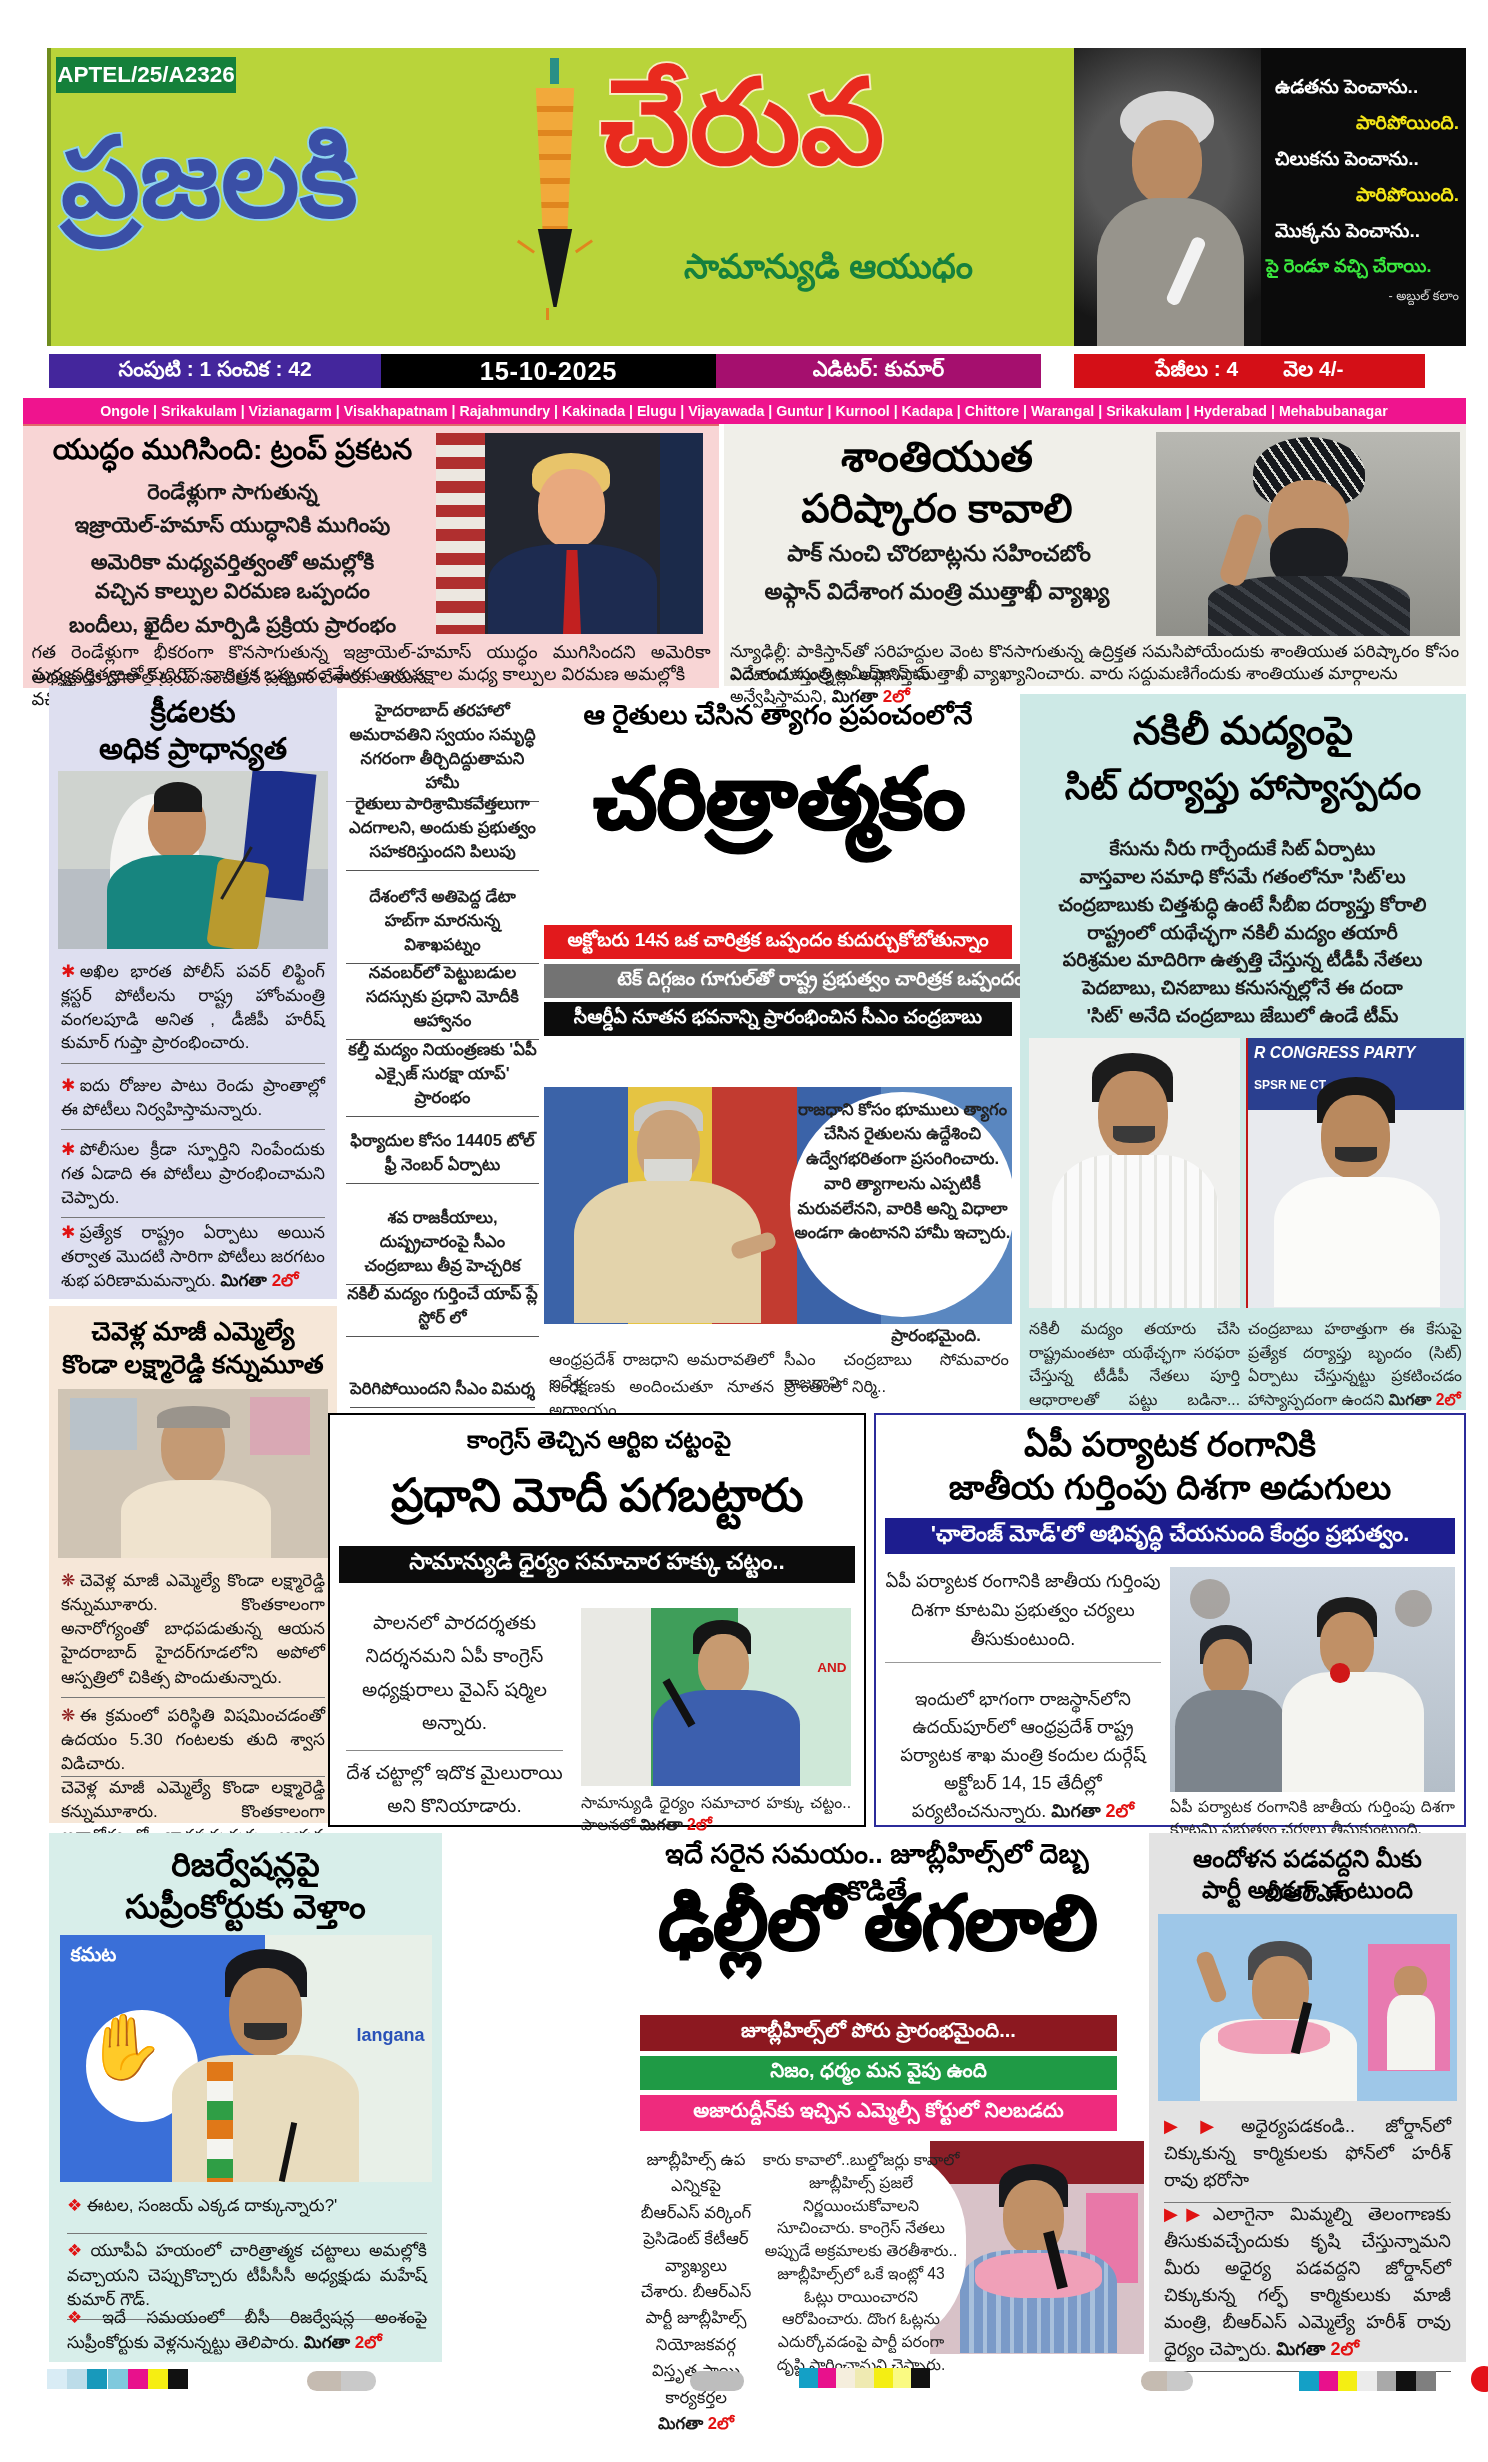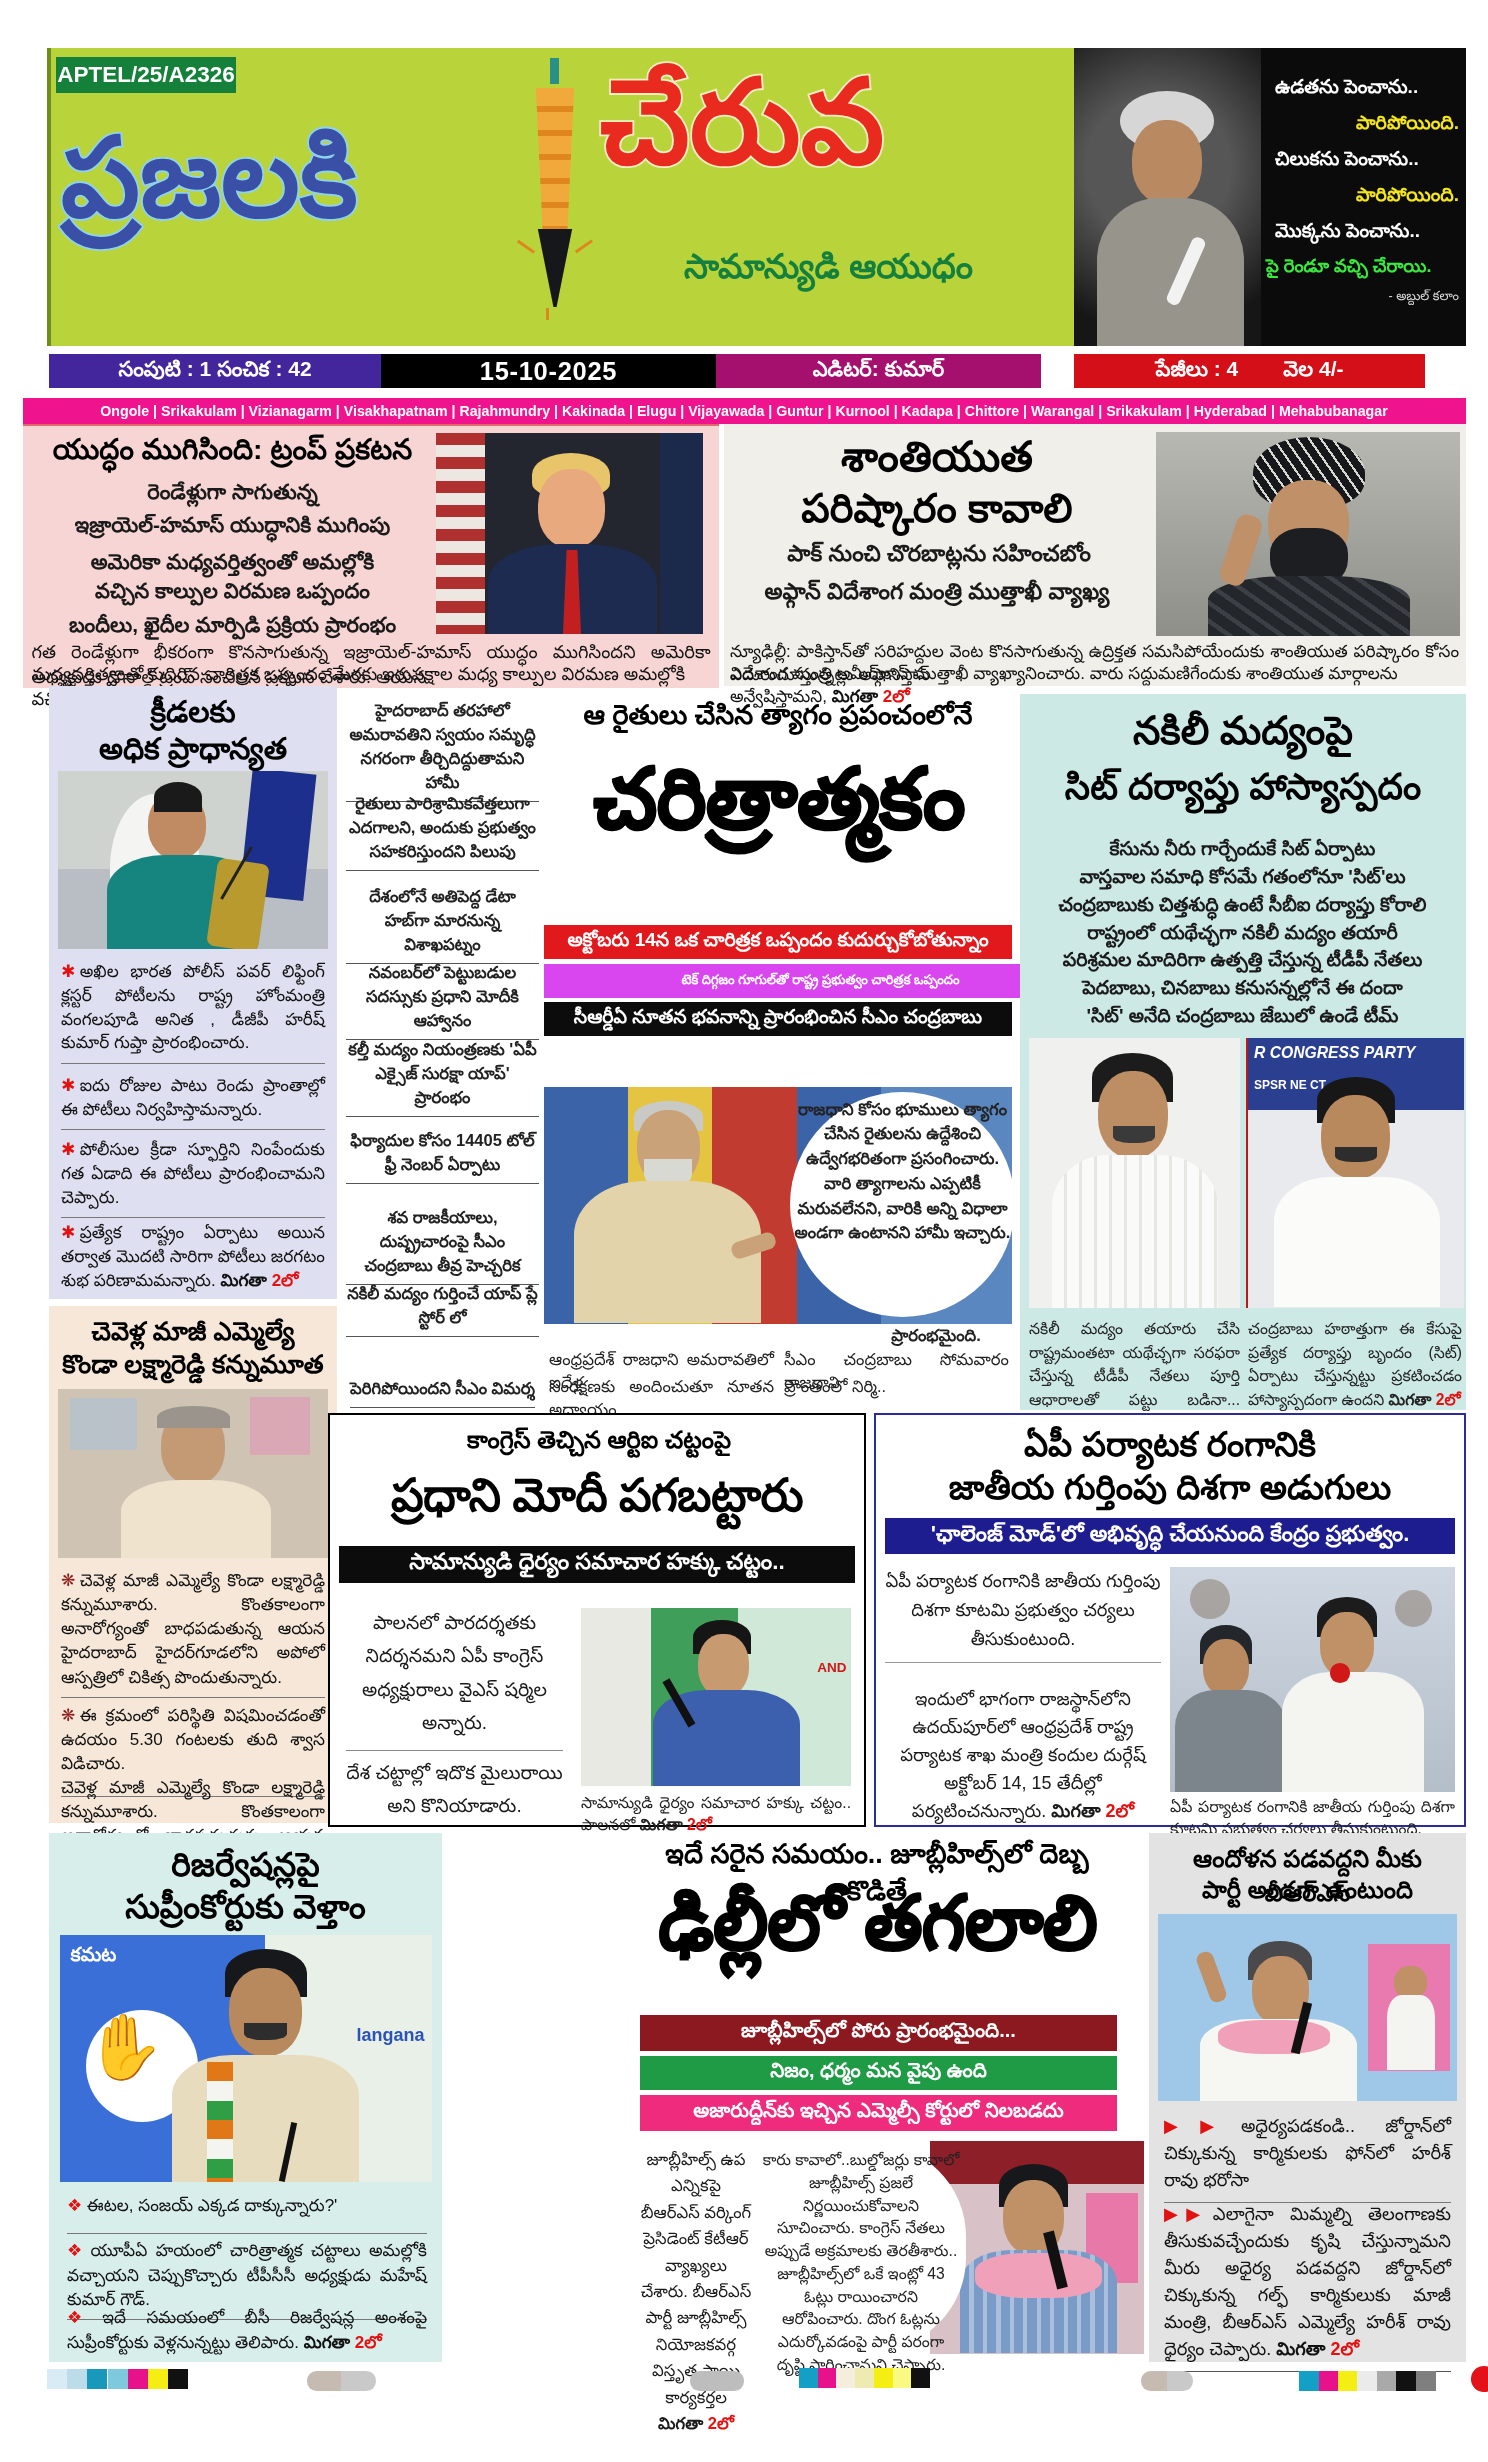--- a/index.html
+++ b/index.html
@@ -144,42 +144,42 @@
   <div class="photo" style="left:58px;top:1389px;width:270px;height:169px;background:#cfc4b4">
     <div class="abs" style="left:12px;top:9px;width:67px;height:52px;background:#b9c2c9"></div>
     <div class="abs" style="right:18px;top:7.5px;width:60px;height:58px;background:#d9a8b4"></div>
     <div class="abs" style="left:103px;top:19.5px;width:64px;height:76px;border-radius:46%;background:#c49a74"></div>
     <div class="abs" style="left:99px;top:16.5px;width:73px;height:22.5px;border-radius:50% 50% 0 0;background:#9a948c"></div>
     <div class="abs" style="left:63px;top:91px;width:150px;height:78px;border-radius:40% 40% 0 0;background:#efe3ce"></div>
   </div>
   <div class="abs j uline" style="left:61px;top:1569px;width:264px;font-size:17px;line-height:1.42;padding-bottom:7.5px">
     <span class="gl-mar">❋</span><span>చెవెళ్ల మాజీ ఎమ్మెల్యే కొండా లక్ష్మారెడ్డి కన్నుమూశారు. కొంతకాలంగా అనారోగ్యంతో బాధపడుతున్న ఆయన హైదరాబాద్ హైదర్‌గూడలోని అపోలో ఆస్పత్రిలో చికిత్స పొందుతున్నారు.</span>
   </div>
-  <div class="abs j uline" style="left:61px;top:1704px;width:264px;font-size:17px;line-height:1.42;padding-bottom:20px">
+  <div class="abs j uline" style="left:61px;top:1704px;width:264px;font-size:17px;line-height:1.42;padding-bottom:0">
     <span class="gl-mar">❋</span><span>ఈ క్రమంలో పరిస్థితి విషమించడంతో ఉదయం 5.30 గంటలకు తుది శ్వాస విడిచారు.</span>
   </div>
   <div class="abs j" style="left:61px;top:1776px;width:264px;font-size:17px;line-height:1.4">
     <span>చెవెళ్ల మాజీ ఎమ్మెల్యే కొండా లక్ష్మారెడ్డి కన్నుమూశారు. కొంతకాలంగా అనారోగ్యంతో బాధపడుతున్న ఆయన హైదరాబాద్</span>
     <span class="cont"><span>మిగతా</span> <span class="r">2లో</span></span>
   </div>
 
   <div class="li" style="left:346px;top:699px;width:193px;font-size:16.5px;line-height:1.45"><span class="inner">హైదరాబాద్ తరహాలో అమరావతిని స్వయం సమృద్ధి నగరంగా తీర్చిదిద్దుతామని హామీ</span></div>
   <div class="li" style="left:346px;top:792px;width:193px;font-size:16.5px;line-height:1.45"><span class="inner">రైతులు పారిశ్రామికవేత్తలుగా ఎదగాలని, అందుకు ప్రభుత్వం సహకరిస్తుందని పిలుపు</span></div>
   <div class="li" style="left:346px;top:885px;width:193px;font-size:16.5px;line-height:1.45"><span class="inner">దేశంలోనే అతిపెద్ద డేటా హబ్‌గా మారనున్న విశాఖపట్నం</span></div>
   <div class="li" style="left:346px;top:961px;width:193px;font-size:16.5px;line-height:1.45"><span class="inner">నవంబర్‌లో పెట్టుబడుల సదస్సుకు ప్రధాని మోదీకి ఆహ్వానం</span></div>
   <div class="li" style="left:346px;top:1038px;width:193px;font-size:16.5px;line-height:1.45"><span class="inner">కల్తీ మద్యం నియంత్రణకు 'ఏపీ ఎక్సైజ్ సురక్షా యాప్' ప్రారంభం</span></div>
   <div class="li" style="left:346px;top:1129px;width:193px;font-size:16.5px;line-height:1.45"><span class="inner">ఫిర్యాదుల కోసం 14405 టోల్ ఫ్రీ నెంబర్ ఏర్పాటు</span></div>
   <div class="li" style="left:346px;top:1206px;width:193px;font-size:16.5px;line-height:1.45"><span class="inner">శవ రాజకీయాలు, దుష్ప్రచారంపై సీఎం చంద్రబాబు తీవ్ర హెచ్చరిక</span></div>
   <div class="li" style="left:346px;top:1282px;width:193px;font-size:16.5px;line-height:1.45"><span class="inner">నకిలీ మద్యం గుర్తించే యాప్ ప్లే స్టోర్ లో</span></div>
   <div class="li" style="left:346px;top:1377px;width:193px;font-size:16.5px;line-height:1.45"><span class="inner">పెరిగిపోయిందని సీఎం విమర్శ</span></div>
 
   <div class="abs c b" style="left:544px;top:700px;width:468px;font-size:27px;color:#000">ఆ రైతులు చేసిన త్యాగం ప్రపంచంలోనే</div>
   <div class="abs c mega" style="left:525px;top:750px;width:507px;font-size:84px;color:#000;text-shadow:1.5px 0 #000,0 1.5px #000,0.7px 0.7px #000">చరిత్రాత్మకం</div>
   <div class="bar" style="left:544px;top:925px;width:468px;height:34px;background:#e2191c;font-size:19px">అక్టోబరు 14న ఒక చారిత్రక ఒప్పందం కుదుర్చుకోబోతున్నాం</div>
-  <div class="bar" style="left:544px;top:964px;width:553px;height:34px;background:#d946ef;font-size:13px">టెక్ దిగ్గజం గూగుల్‌తో రాష్ట్ర ప్రభుత్వం చారిత్రక ఒప్పందం</div>
+  <div class="bar" style="left:544px;top:964px;width:553px;height:34px;background:#737373;font-size:19px">టెక్ దిగ్గజం గూగుల్‌తో రాష్ట్ర ప్రభుత్వం చారిత్రక ఒప్పందం</div>
   <div class="bar" style="left:544px;top:1002px;width:468px;height:34px;background:#0c0c0c;font-size:19px">సీఆర్డీఏ నూతన భవనాన్ని ప్రారంభించిన సీఎం చంద్రబాబు</div>
   <div class="photo" style="left:544px;top:1087px;width:468px;height:237px;background:linear-gradient(90deg,#3b63a8 0 18%,#e5c442 18% 36%,#c23b30 36% 54%,#3b63a8 54% 72%,#5a87c0 72%)">
     <div class="abs" style="left:90px;top:13.5px;width:69px;height:30px;border-radius:50% 50% 0 0;background:#c9c9c6"></div>
     <div class="abs" style="left:93px;top:22.5px;width:63px;height:75px;border-radius:46%;background:#caa27a"></div>
     <div class="abs" style="left:100px;top:72px;width:48px;height:30px;border-radius:0 0 50% 50%;background:#d9d9d4"></div>
     <div class="abs" style="left:30px;top:94px;width:187px;height:142px;border-radius:38% 38% 0 0;background:#e3d3ab"></div>
     <div class="abs" style="left:187px;top:150px;width:45px;height:16.5px;background:#caa27a;border-radius:7.5px;transform:rotate(-18deg)"></div>
   </div>
   <div class="abs flex" style="left:790px;top:1092px;width:225px;height:225px;border-radius:50%;background:#fff;padding:4.5px;box-sizing:border-box">
     <div class="c b" style="font-size:16.5px;line-height:1.5;color:#222">రాజధాని కోసం భూములు త్యాగం చేసిన రైతులను ఉద్దేశించి ఉద్వేగభరితంగా ప్రసంగించారు. వారి త్యాగాలను ఎప్పటికీ మరువలేనని, వారికి అన్ని విధాలా అండగా ఉంటానని హామీ ఇచ్చారు.</div>

